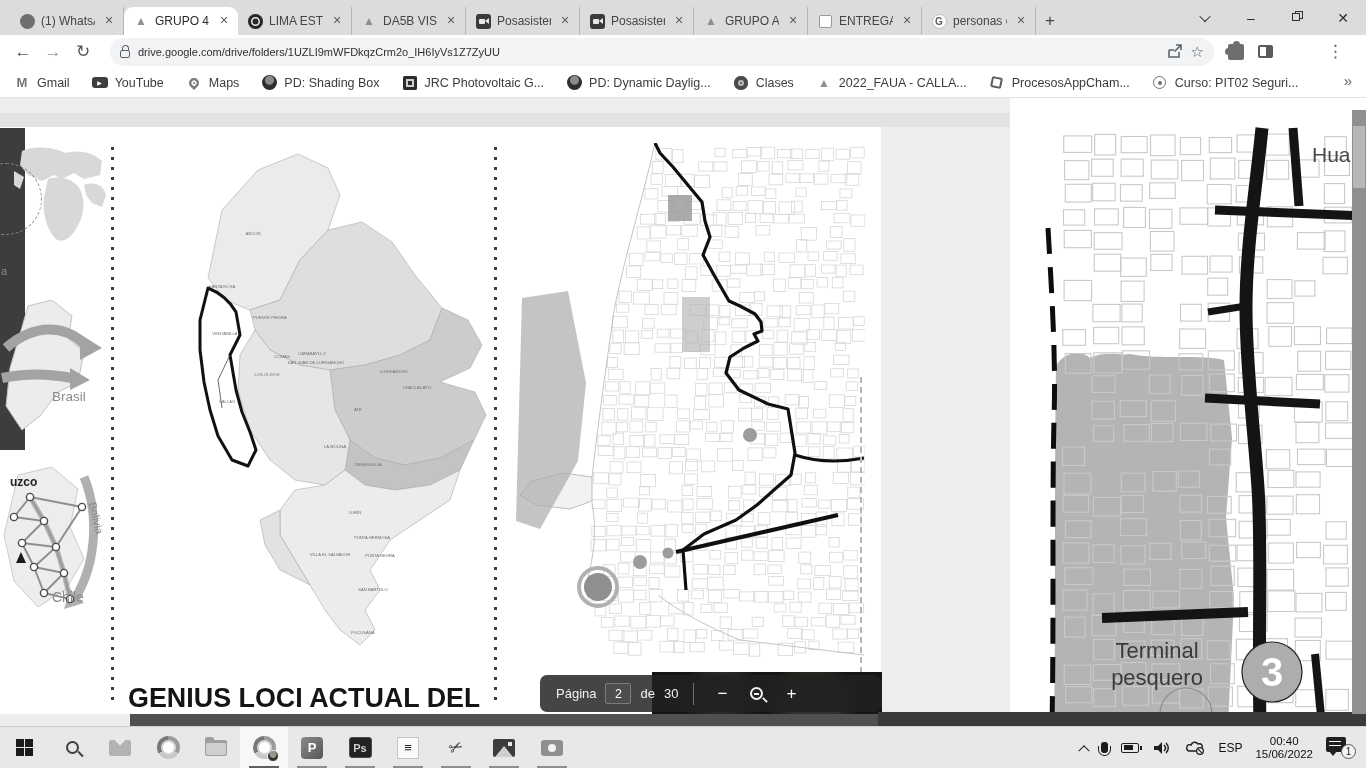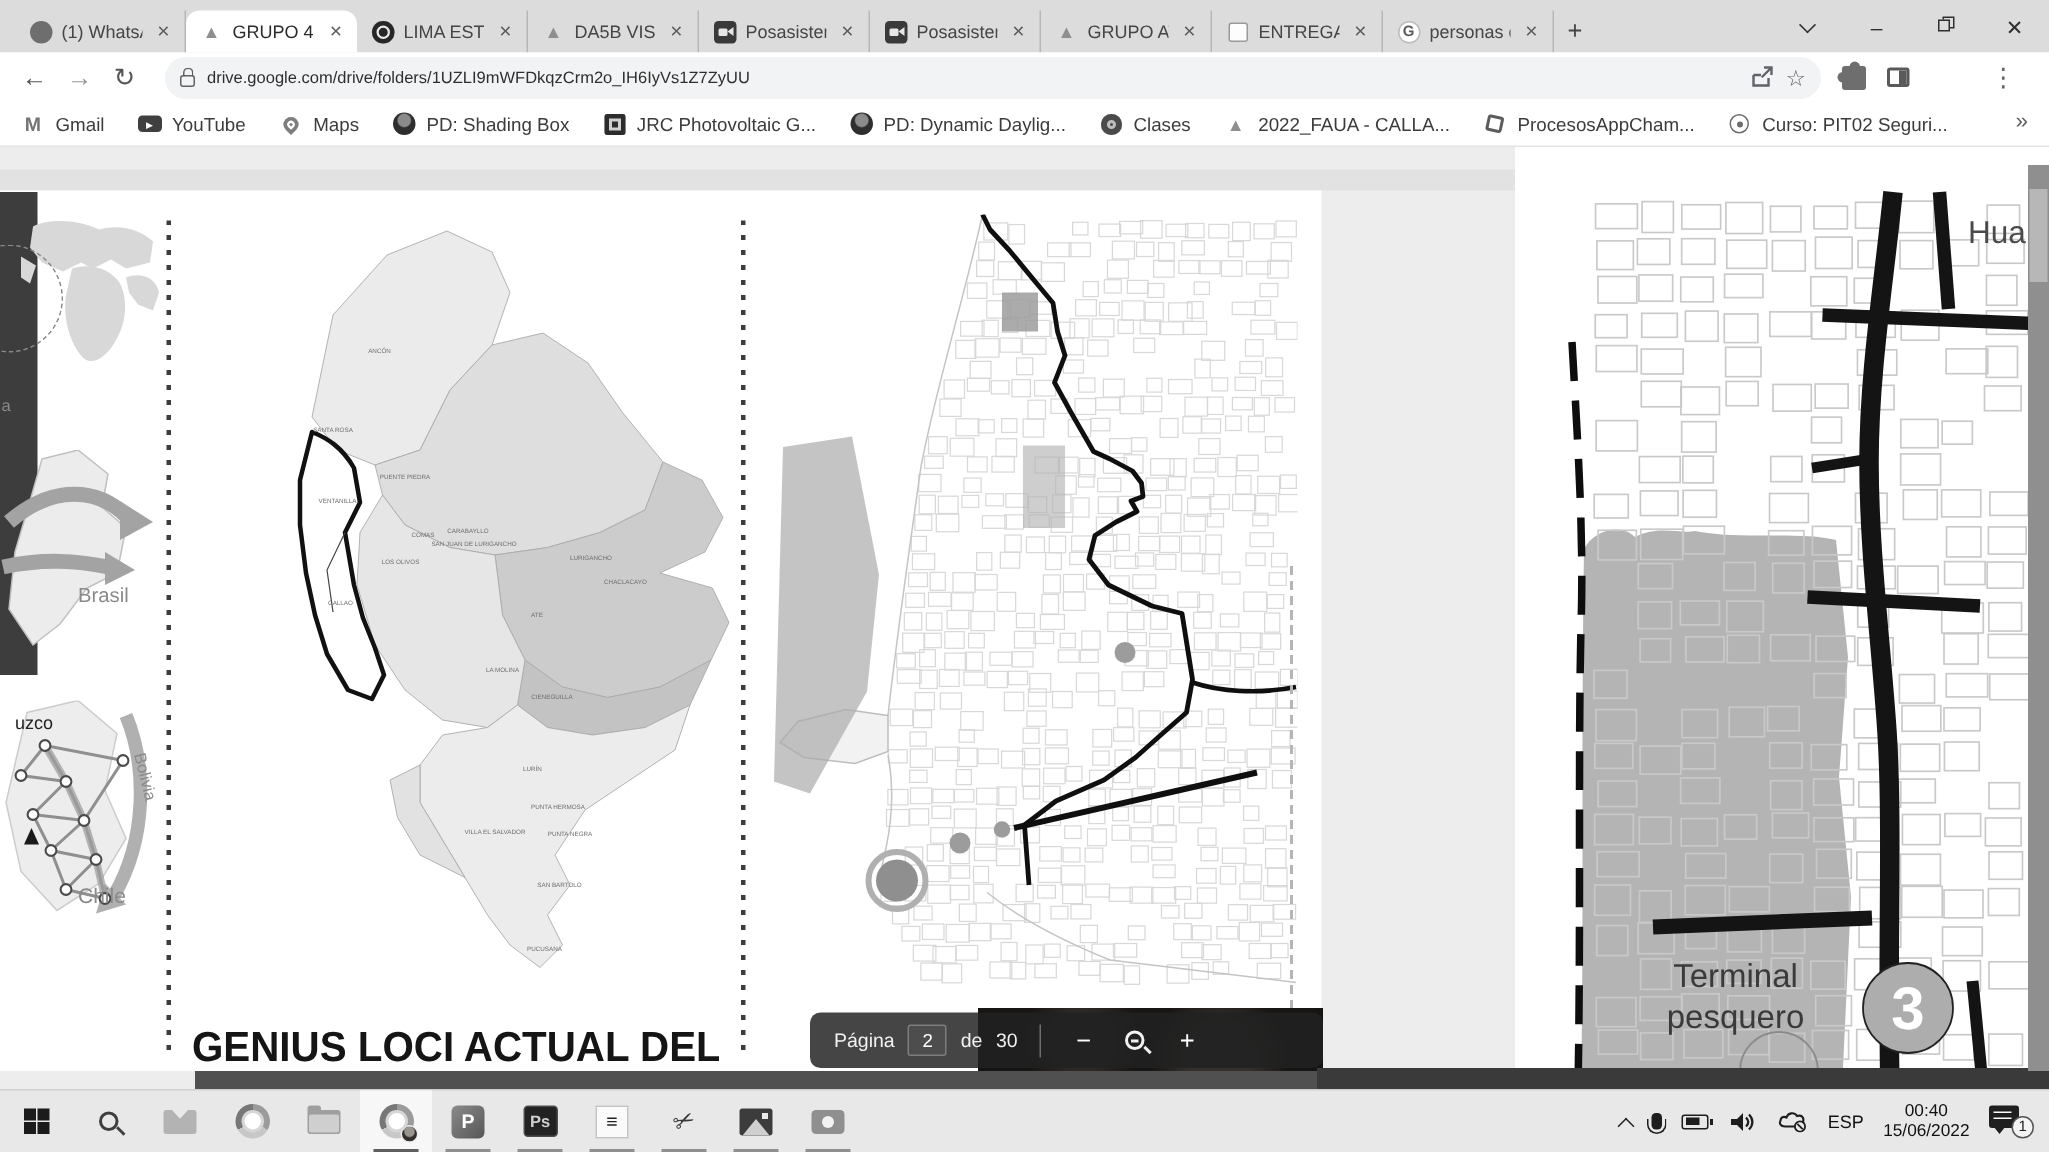--- a/index.html
+++ b/index.html
@@ -332,21 +332,21 @@
           <circle cx="44" cy="54" r="3.6"></circle>
           <circle cx="22" cy="76" r="3.6"></circle>
           <circle cx="56" cy="80" r="3.6"></circle>
           <circle cx="34" cy="100" r="3.6"></circle>
           <circle cx="64" cy="106" r="3.6"></circle>
           <circle cx="44" cy="126" r="3.6"></circle>
           <circle cx="70" cy="132" r="3.6"></circle>
           <circle cx="82" cy="40" r="3.6"></circle>
       </g>
     </svg>
-    <div class="plabel" style="left:10px;top:348px;font-size:12px;font-weight:normal;color:#222">uzco</div>
+    <div class="plabel" style="left:10px;top:348px;font-size:12px;font-weight:bold;color:#222">uzco</div>
     <div class="plabel" style="left:80px;top:385px;font-size:11px;transform:rotate(76deg)">Bolivia</div>
     <div class="plabel" style="left:52px;top:462px;font-size:14px">Chile</div>
 
     <div class="dotcol" style="left:111px;top:20px;height:556px"></div>
 
     <svg class="abs" style="left:130px;top:13px" width="360" height="525" viewBox="0 0 360 525">
       <g stroke="#aaaaaa" stroke-width="0.6">
         <polygon fill="#ebebeb" points="78,138 92,70 128,30 168,14 198,28 210,55 198,90 170,120 150,160 120,170 95,160"></polygon>
         <polygon fill="#dedede" points="120,170 150,160 170,120 198,90 232,82 262,102 285,135 312,168 300,200 270,215 235,225 200,230 170,225 140,210 125,190"></polygon>
         <polygon fill="#cccccc" points="200,230 235,225 270,215 300,200 312,168 338,180 352,205 340,228 310,242 345,252 356,275 344,300 310,318 275,325 245,318 220,300 205,270"></polygon>

